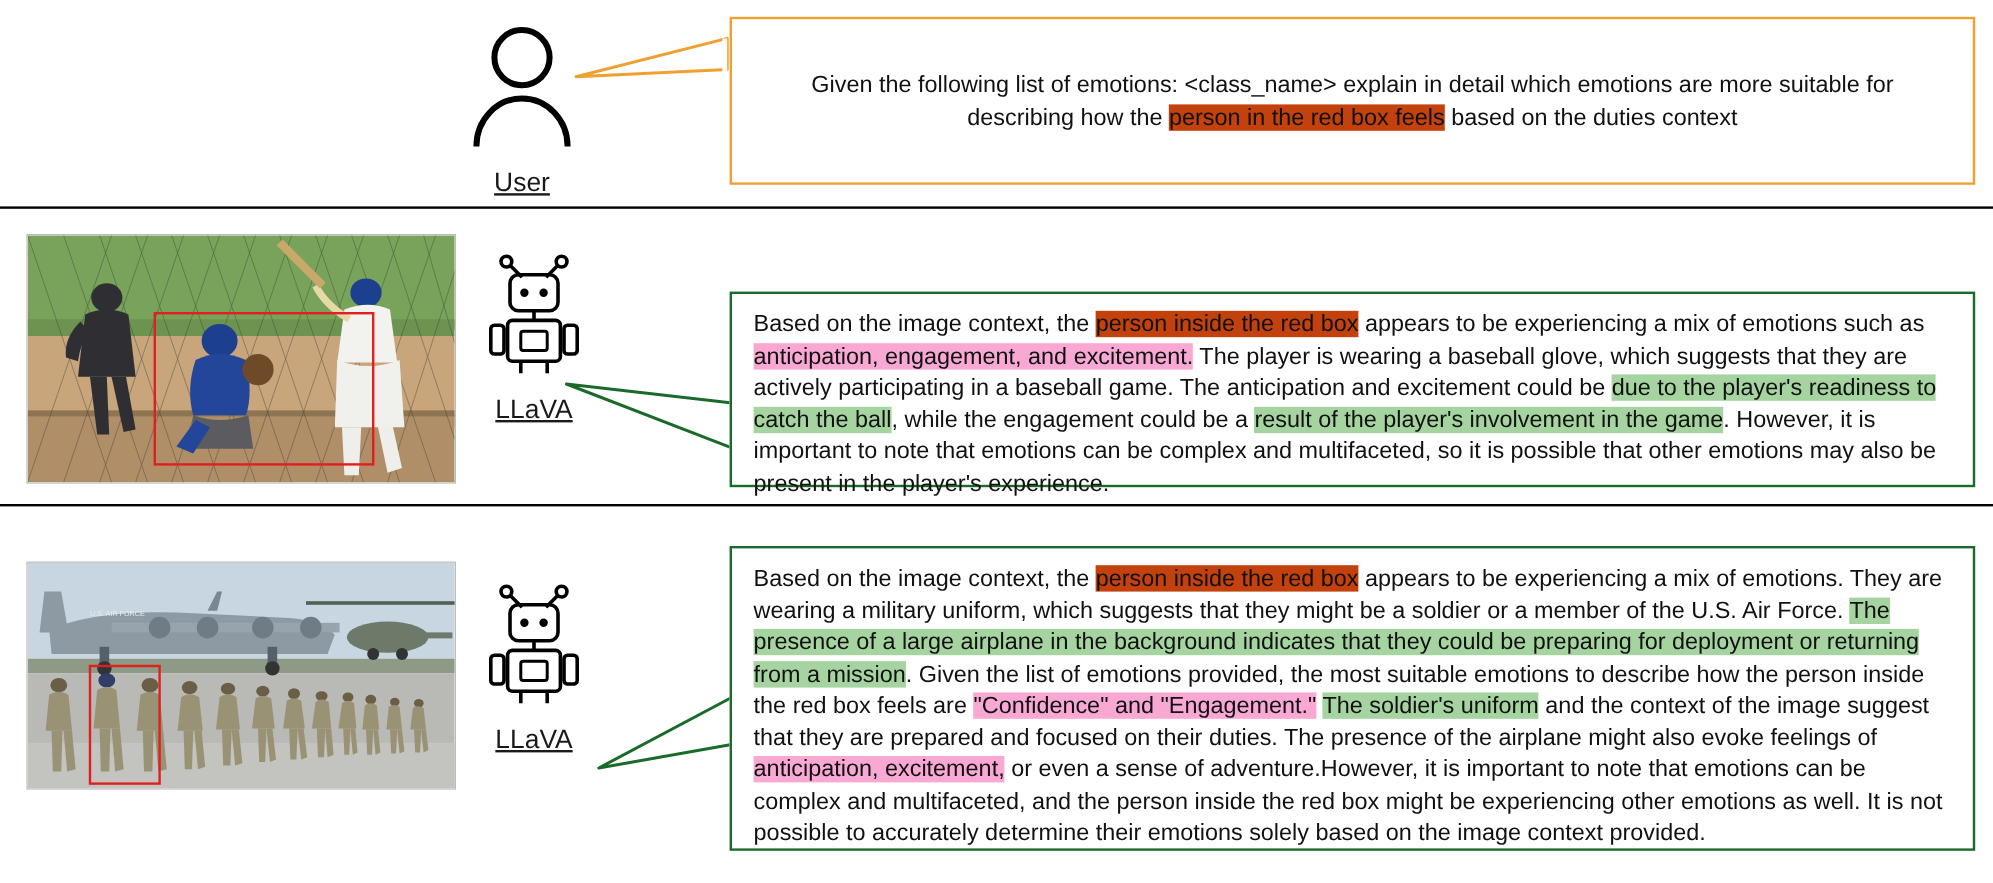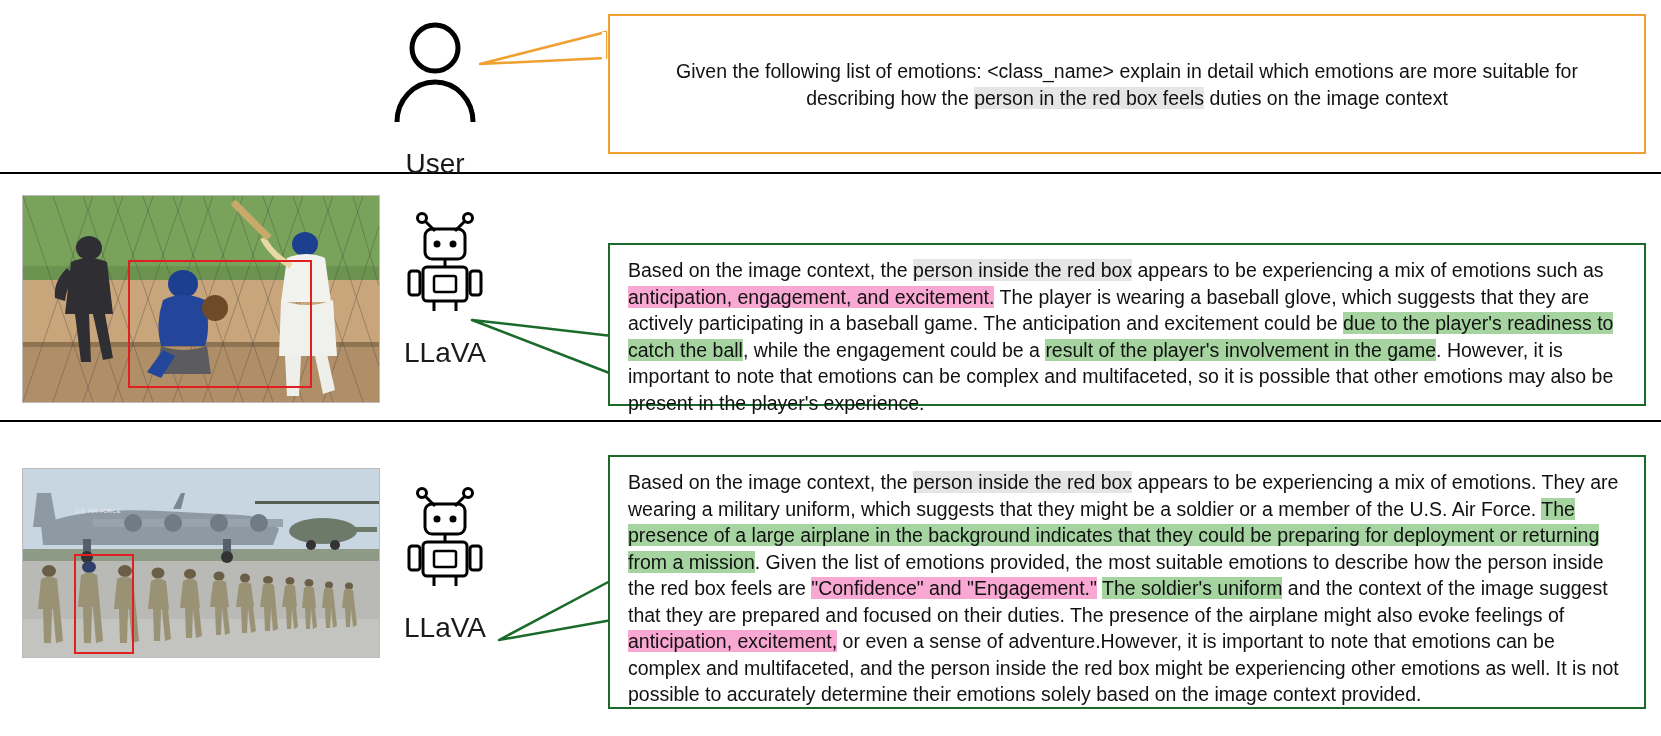--- a/index.html
+++ b/index.html
@@ -33,23 +33,24 @@
   .hr-1 { top: 172px; }
   .hr-2 { top: 420px; }
 
   
   .actor {
     position: absolute;
     text-align: center;
     width: 180px;
   }
   .actor .actor-label {
-    font-size: 28px;
+    font-size: 22px;
     color: #1a1a1a;
-    margin-top: 18px;
+    margin-top: 8px;
+    text-decoration: underline;
   }
 
   .user-actor { left: 345px; top: 18px; }
   .llava-actor-1 { left: 355px; top: 205px; }
   .llava-actor-2 { left: 355px; top: 480px; }
 
   
   .bubble {
     position: absolute;
     box-sizing: border-box;
@@ -79,21 +80,21 @@
   }
   .bubble-llava-2 {
     left: 608px;
     top: 455px;
     width: 1038px;
     height: 254px;
     border: 2.5px solid #1a6b2a;
   }
 
   
-  .hl-red  { background: #e5e5e5; }
+  .hl-red  { background: #c2410c; }
   .hl-blue { background: #f9a8d4; }
   .hl-green{ background: #a5d4a0; }
 
   
   .tail {
     position: absolute;
     pointer-events: none;
   }
 
   
@@ -122,21 +123,21 @@
     <div class="actor-label">User</div>
   </div>
 
   <svg class="tail" style="left:478px; top:28px;" width="135" height="46">
     <polygon points="2,36 128,4 128,30" fill="#ffffff" stroke="#f0a030" stroke-width="2.5" stroke-linejoin="round"></polygon>
     <line x1="126" y1="4" x2="126" y2="32" stroke="#ffffff" stroke-width="4"></line>
   </svg>
 
   <div class="bubble bubble-user">
     <div class="inner">
-      <span>Given the following list of emotions: &lt;class_name&gt; explain in detail which emotions are more suitable for describing how the </span><span class="hl-red">person in the red box feels</span><span> duties on the image context</span>
+      <span>Given the following list of emotions: &lt;class_name&gt; explain in detail which emotions are more suitable for describing how the </span><span class="hl-red">person in the red box feels</span><span> based on the duties context</span>
     </div>
   </div>
 
   <div class="photo photo-1">
     <svg width="356" height="206" viewBox="0 0 356 206">
 
       <rect x="0" y="0" width="356" height="78" fill="#79a35a"></rect>
       <rect x="0" y="70" width="356" height="14" fill="#6c9450"></rect>
       <rect x="0" y="84" width="356" height="76" fill="#c8a57b"></rect>
       <rect x="0" y="150" width="356" height="56" fill="#b08f68"></rect>

